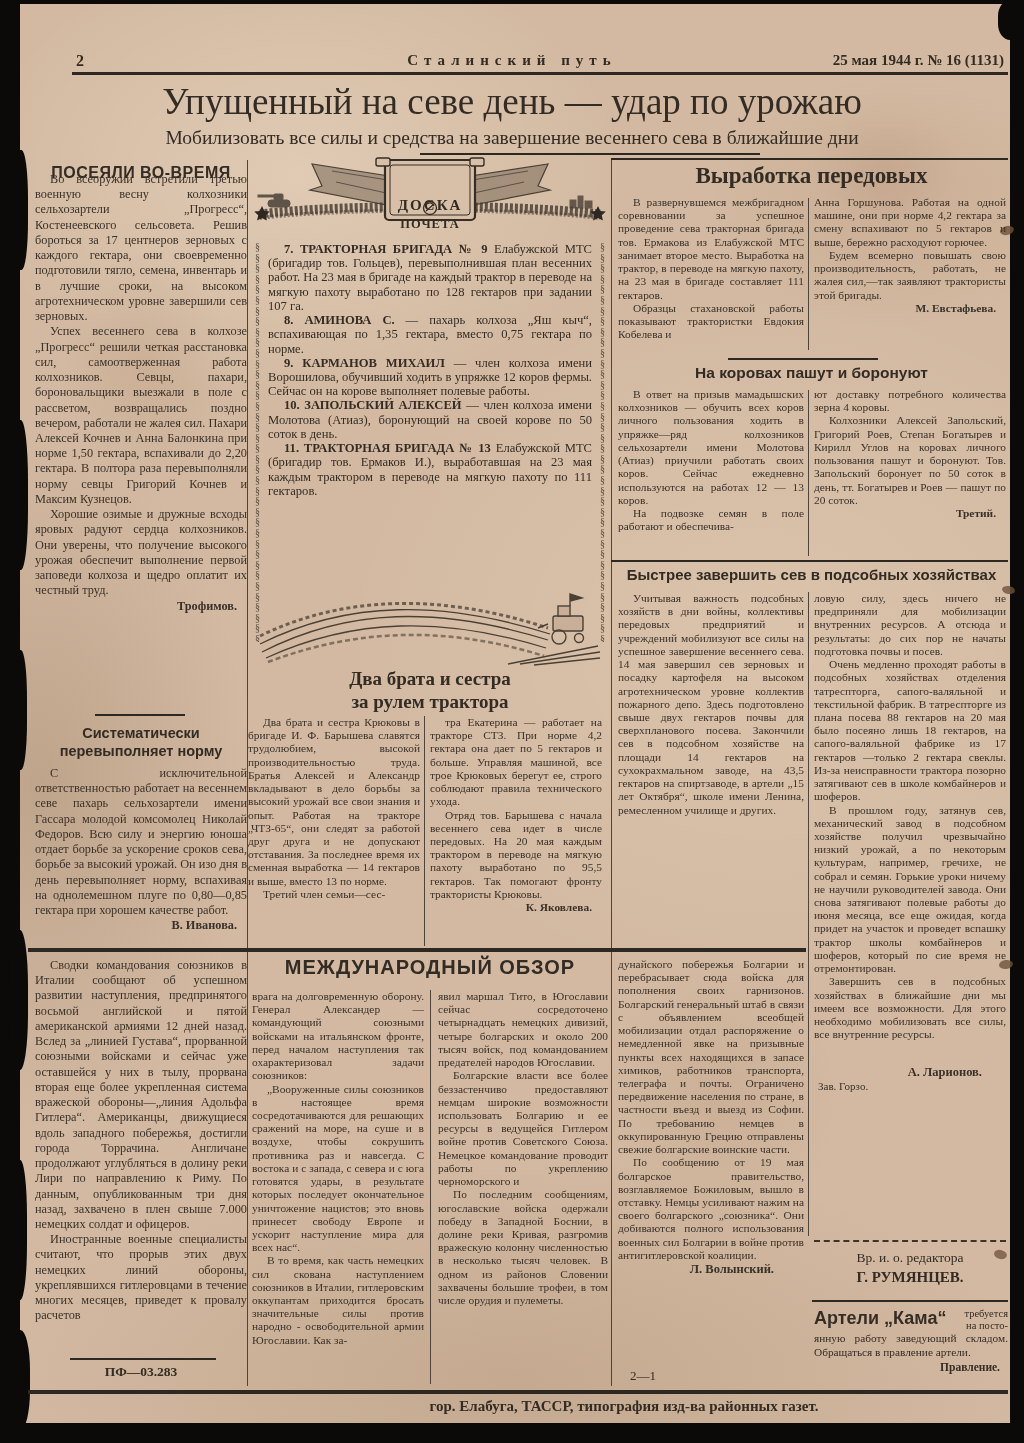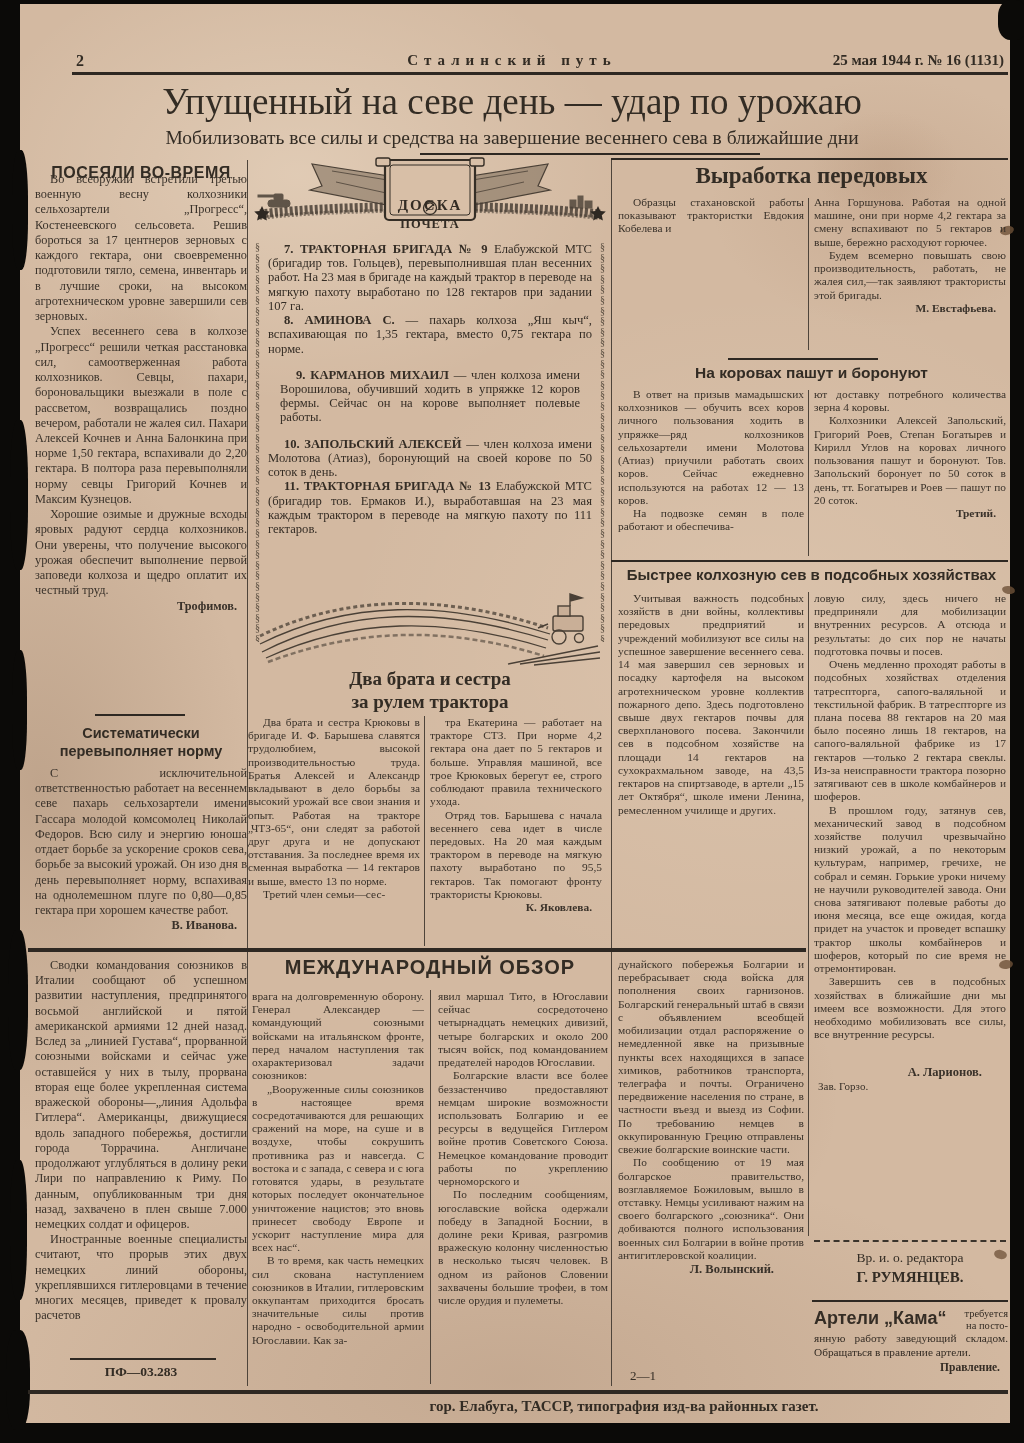--- a/index.html
+++ b/index.html
@@ -194,21 +194,21 @@
 §
 §
 §
 §
 §
 §</div>
 
 <div class="abs col" style="left:268px;top:242px;width:324px;height:340px;font-size:12.6px;line-height:1.13;text-align:justify;color:#352d25;">
   <p style="margin:0;text-indent:16px;"><b>7. ТРАКТОРНАЯ БРИГАДА № 9</b> <span>Елабужской МТС (бригадир тов. Гольцев), перевыполнившая план весенних работ. На 23 мая в бригаде на каждый трактор в переводе на мягкую пахоту выработано по 128 гектаров при задании 107 га.</span></p>
   <p style="margin:0;text-indent:16px;"><b>8. АМИНОВА С.</b> <span>— пахарь колхоза „Яш кыч“, вспахивающая по 1,35 гектара, вместо 0,75 гектара по норме.</span></p>
-  <p style="margin:12px;text-indent:16px;"><b>9. КАРМАНОВ МИХАИЛ</b> <span>— член колхоза имени Ворошилова, обучивший ходить в упряжке 12 коров фермы. Сейчас он на корове выполняет полевые работы.</span></p>
+  <p style="margin:0;text-indent:16px;"><b>9. КАРМАНОВ МИХАИЛ</b> <span>— член колхоза имени Ворошилова, обучивший ходить в упряжке 12 коров фермы. Сейчас он на корове выполняет полевые работы.</span></p>
   <p style="margin:0;text-indent:16px;"><b>10. ЗАПОЛЬСКИЙ АЛЕКСЕЙ</b> <span>— член колхоза имени Молотова (Атиаз), боронующий на своей корове по 50 соток в день.</span></p>
   <p style="margin:0;text-indent:16px;"><b>11. ТРАКТОРНАЯ БРИГАДА № 13</b> <span>Елабужской МТС (бригадир тов. Ермаков И.), выработавшая на 23 мая каждым трактором в переводе на мягкую пахоту по 111 гектаров.</span></p>
 </div>
 
 <div class="abs" style="left:258px;top:582px;width:344px;height:84px;">
   <svg width="344" height="84" viewBox="0 0 344 84">
     <g stroke="#4a4036" fill="none" stroke-width="1.3">
       <path d="M4 70 C 90 26, 180 24, 290 58"></path>
       <path d="M2 62 C 90 18, 185 18, 292 52"></path>
       <path d="M8 76 C 95 36, 185 34, 288 66"></path>
@@ -240,20 +240,21 @@
 <div class="abs vrule" style="left:424px;top:716px;height:230px;"></div>
 <div class="abs bt-sm col" style="left:430px;top:716px;width:172px;height:234px;">
   <p>тра Екатерина — работает на тракторе СТЗ. При норме 4,2 гектара она дает по 5 гектаров и больше. Управляя машиной, все трое Крюковых берегут ее, строго соблюдают правила технического ухода.</p>
   <p>Отряд тов. Барышева с начала весеннего сева идет в числе передовых. На 20 мая каждым трактором в переводе на мягкую пахоту выработано по 95,5 гектаров. Так помогают фронту трактористы Крюковы.</p>
   <p class="byline">К. Яковлева.</p>
 </div>
 
 <div class="abs rule" style="left:611px;top:158px;width:397px;height:2px;"></div>
 <div class="abs ink ctr" style="left:615px;top:163px;width:393px;font-size:23px;font-weight:bold;">Выработка передовых</div>
 <div class="abs bt-sm col" style="left:618px;top:196px;width:186px;height:158px;">
+  <p>В развернувшемся межбригадном соревновании за успешное проведение сева тракторная бригада тов. Ермакова из Елабужской МТС занимает второе место. Выработка на трактор, в переводе на мягкую пахоту, на 23 мая в бригаде составляет 111 гектаров.</p>
   <p>Образцы стахановской работы показывают трактористки Евдокия Кобелева и</p>
 </div>
 <div class="abs vrule" style="left:808px;top:198px;height:152px;"></div>
 <div class="abs bt-sm col" style="left:814px;top:196px;width:192px;height:158px;">
   <p style="text-indent:0;">Анна Горшунова. Работая на одной машине, они при норме 4,2 гектара за смену вспахивают по 5 гектаров и выше, бережно расходуют горючее.</p>
   <p>Будем всемерно повышать свою производительность, работать, не жалея сил,—так заявляют трактористы этой бригады.</p>
   <p class="byline">М. Евстафьева.</p>
 </div>
 
 <div class="abs rule" style="left:728px;top:358px;width:150px;height:2px;"></div>
@@ -263,21 +264,21 @@
   <p>На подвозке семян в поле работают и обеспечива-</p>
 </div>
 <div class="abs vrule" style="left:808px;top:390px;height:166px;"></div>
 <div class="abs bt-sm col" style="left:814px;top:388px;width:192px;height:170px;">
   <p style="text-indent:0;">ют доставку потребного количества зерна 4 коровы.</p>
   <p>Колхозники Алексей Запольский, Григорий Роев, Степан Богатырев и Кирилл Углов на коровах личного пользования пашут и боронуют. Тов. Запольский боронует по 50 соток в день, тт. Богатырев и Роев — пашут по 20 соток.</p>
   <p class="byline">Третий.</p>
 </div>
 
 <div class="abs rule" style="left:611px;top:560px;width:397px;height:2px;"></div>
-<div class="abs ink ctr sans" style="left:615px;top:566px;width:393px;font-size:15px;font-weight:bold;">Быстрее колхозную сев в подсобных хозяйствах</div>
+<div class="abs ink ctr sans" style="left:615px;top:566px;width:393px;font-size:15px;font-weight:bold;">Быстрее завершить сев в подсобных хозяйствах</div>
 <div class="abs bt-sm col" style="left:618px;top:592px;width:186px;height:356px;">
   <p>Учитывая важность подсобных хозяйств в дни войны, коллективы передовых предприятий и учреждений мобилизуют все силы на успешное завершение весеннего сева. 14 мая завершил сев зерновых и посадку картофеля на высоком агротехническом уровне коллектив пожарного депо. Здесь подготовлено свыше двух гектаров почвы для сверхпланового посева. Закончили сев в подсобном хозяйстве на площади 14 гектаров на сухокрахмальном заводе, на 43,5 гектаров на спиртзаводе, в артели „15 лет Октября“, школе имени Ленина, ремесленном училище и других.</p>
 </div>
 <div class="abs vrule" style="left:808px;top:592px;height:644px;"></div>
 <div class="abs bt-sm col" style="left:814px;top:592px;width:192px;height:644px;">
   <p style="text-indent:0;">ловую силу, здесь ничего не предприняли для мобилизации внутренних ресурсов. А отсюда и результаты: до сих пор не начаты подготовка почвы и посев.</p>
   <p>Очень медленно проходят работы в подсобных хозяйствах отделения татреспторга, сапого-валяльной и текстильной фабрик. В татреспторге из плана посева 88 гектаров на 20 мая было посеяно лишь 18 гектаров, на сапого-валяльной фабрике из 17 гектаров —только 2 гектара свеклы. Из-за неисправности трактора позорно затягивают сев в школе комбайнеров и шоферов.</p>
   <p>В прошлом году, затянув сев, механический завод в подсобном хозяйстве получил чрезвычайно низкий урожай, а по некоторым культурам, например, гречихе, не собрал и семян. Горькие уроки ничему не научили руководителей завода. Они снова затягивают полевые работы до июня месяца, все еще ожидая, когда придет на участок и проведет вспашку трактор школы комбайнеров и шоферов, который по сие время не отремонтирован.</p>
   <p>Завершить сев в подсобных хозяйствах в ближайшие дни мы имеем все возможности. Для этого необходимо мобилизовать все силы, все внутренние ресурсы.</p>
   <p class="byline" style="font-size:12.5px;padding-right:24px;margin-top:24px;">А. Ларионов.</p>

